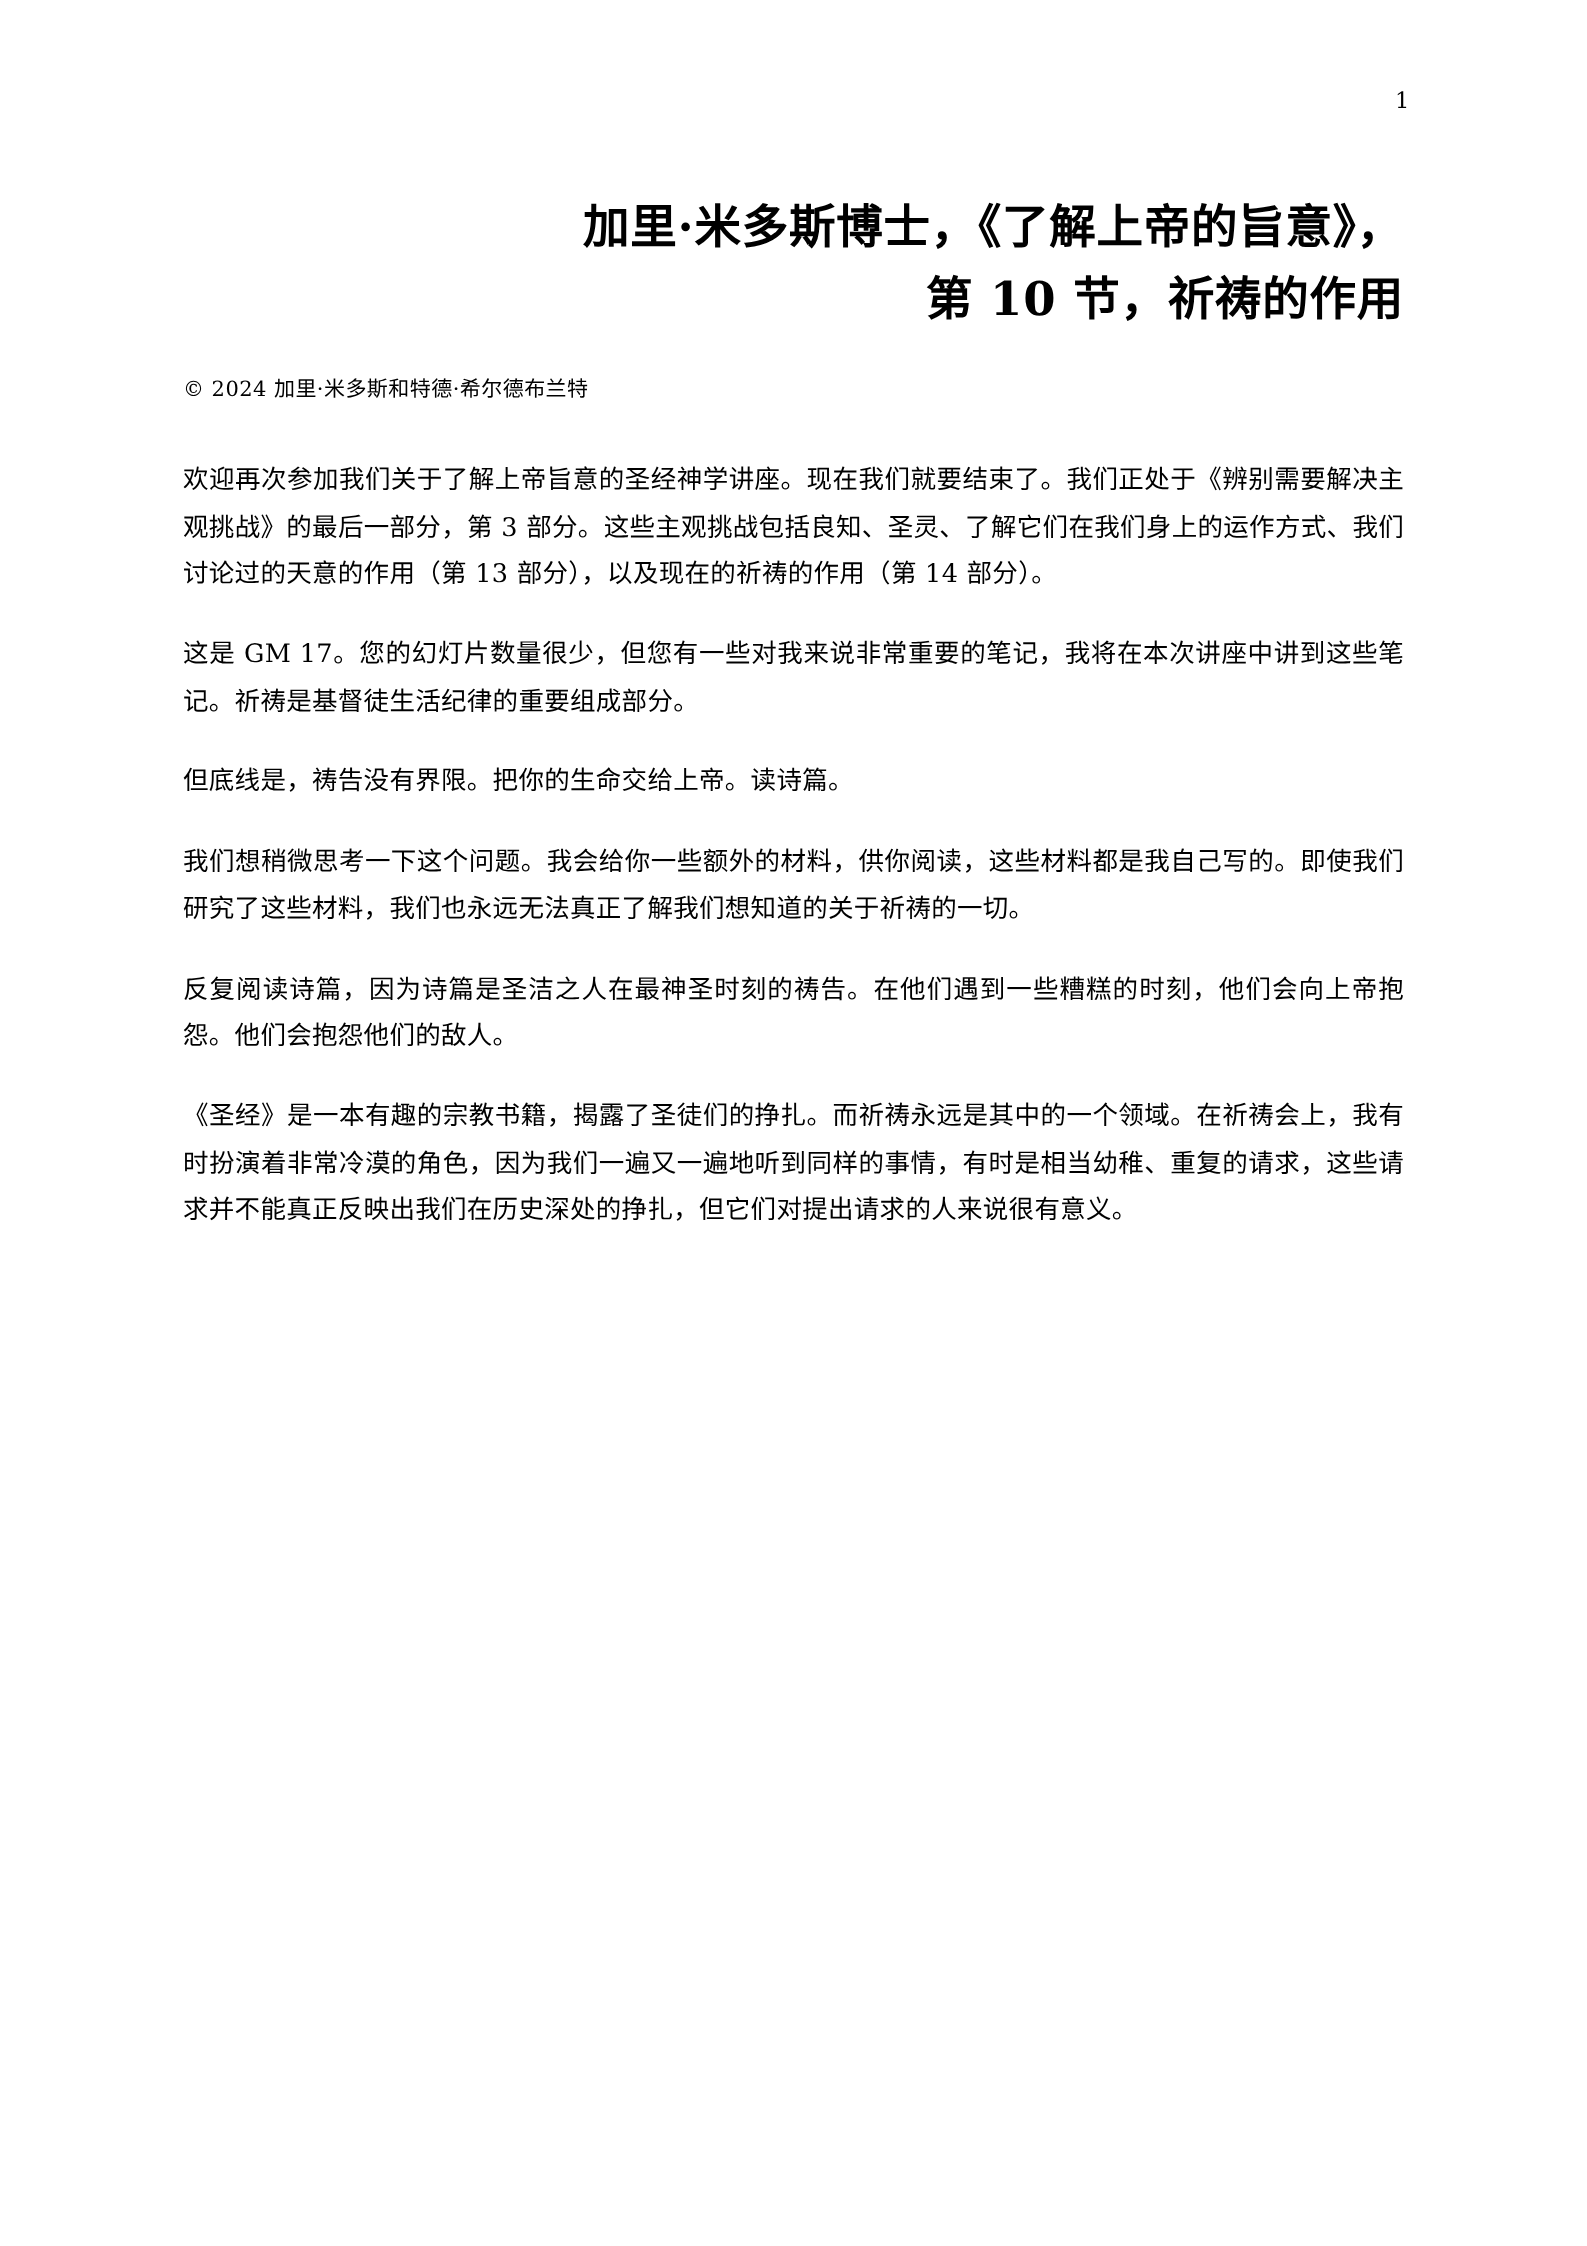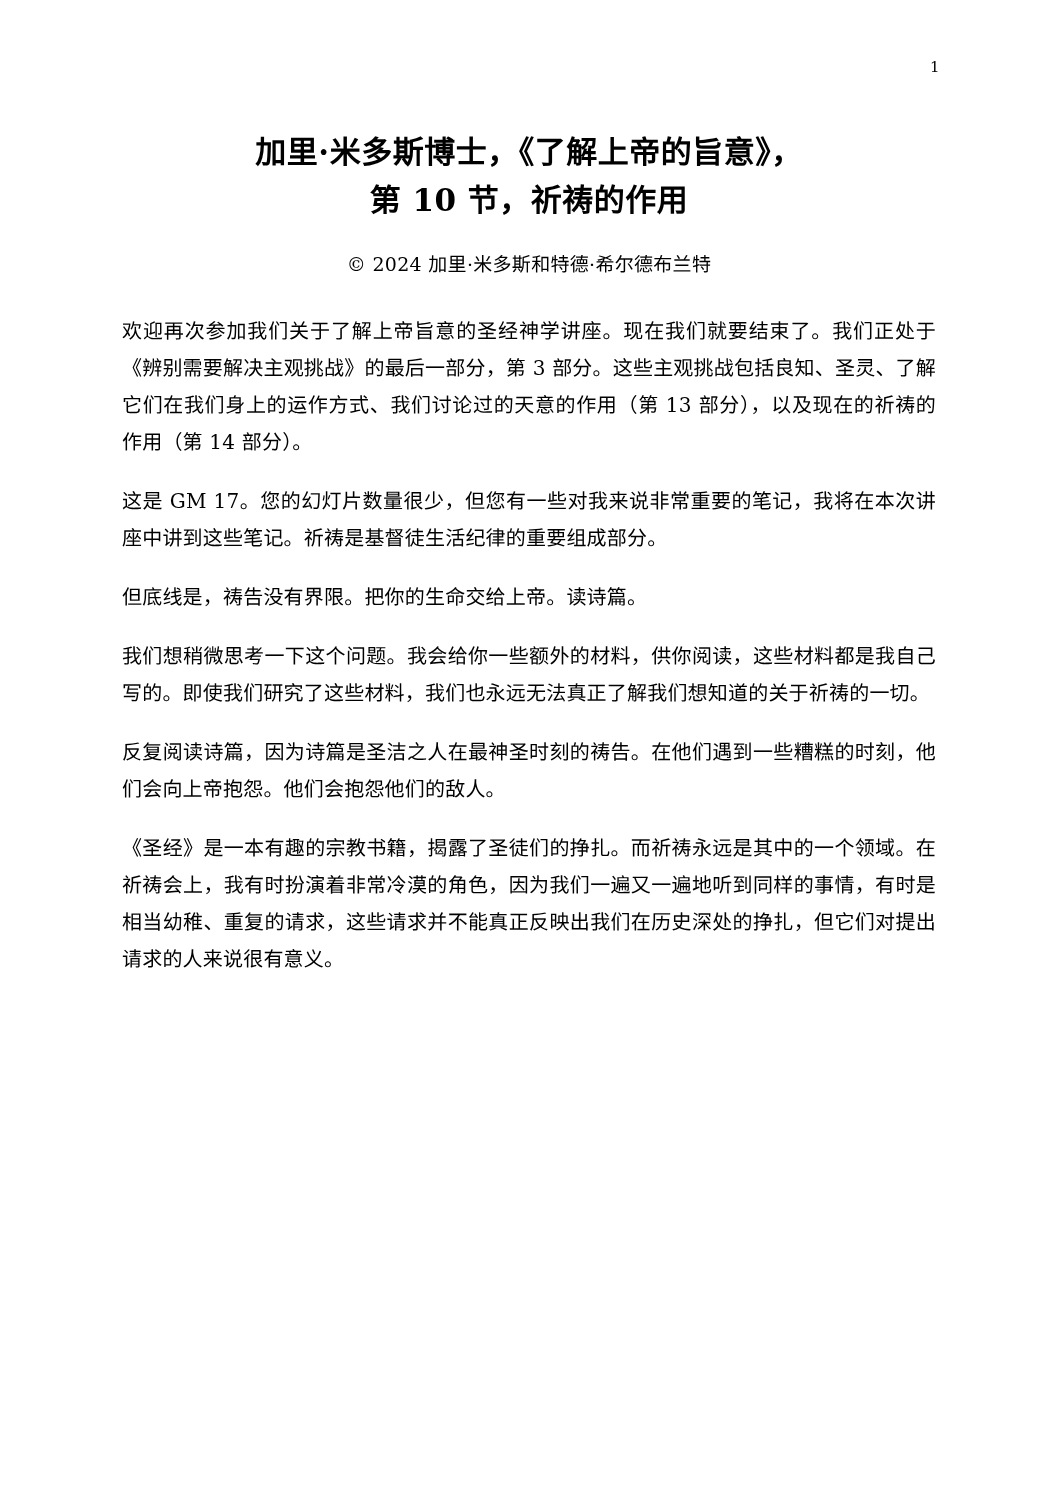--- a/index.html
+++ b/index.html
@@ -25,44 +25,44 @@
     position: absolute;
     top: 58px;
     right: 118px;
     font-size: 15px;
     font-family: "DejaVu Serif", "Liberation Serif", serif;
     color: #000;
     letter-spacing: 0.5px;
   }
   .doc-title {
     margin: 72px 0 0 0;
-    text-align: center;
+    text-align: right;
     font-size: 31px;
     font-weight: bold;
     line-height: 1.55;
     letter-spacing: 0.5px;
     font-family: "DejaVu Serif", "Liberation Serif", serif;
   }
   .doc-title .line {
     display: block;
     white-space: pre;
   }
   .copyright {
     margin: 26px 0 0 0;
-    text-align: center;
-    font-size: 19px;
+    text-align: left;
+    font-size: 14px;
     line-height: 1.5;
     letter-spacing: 0.3px;
   }
   .body-copy {
     margin-top: 34px;
   }
   p.para {
     margin: 0 0 22px 0;
-    font-size: 20px;
+    font-size: 17px;
     line-height: 1.85;
     text-align: justify;
     text-justify: inter-ideograph;
     letter-spacing: 0.2px;
   }
   p.para:last-child {
     margin-bottom: 0;
   }
 </style>
 </head>

